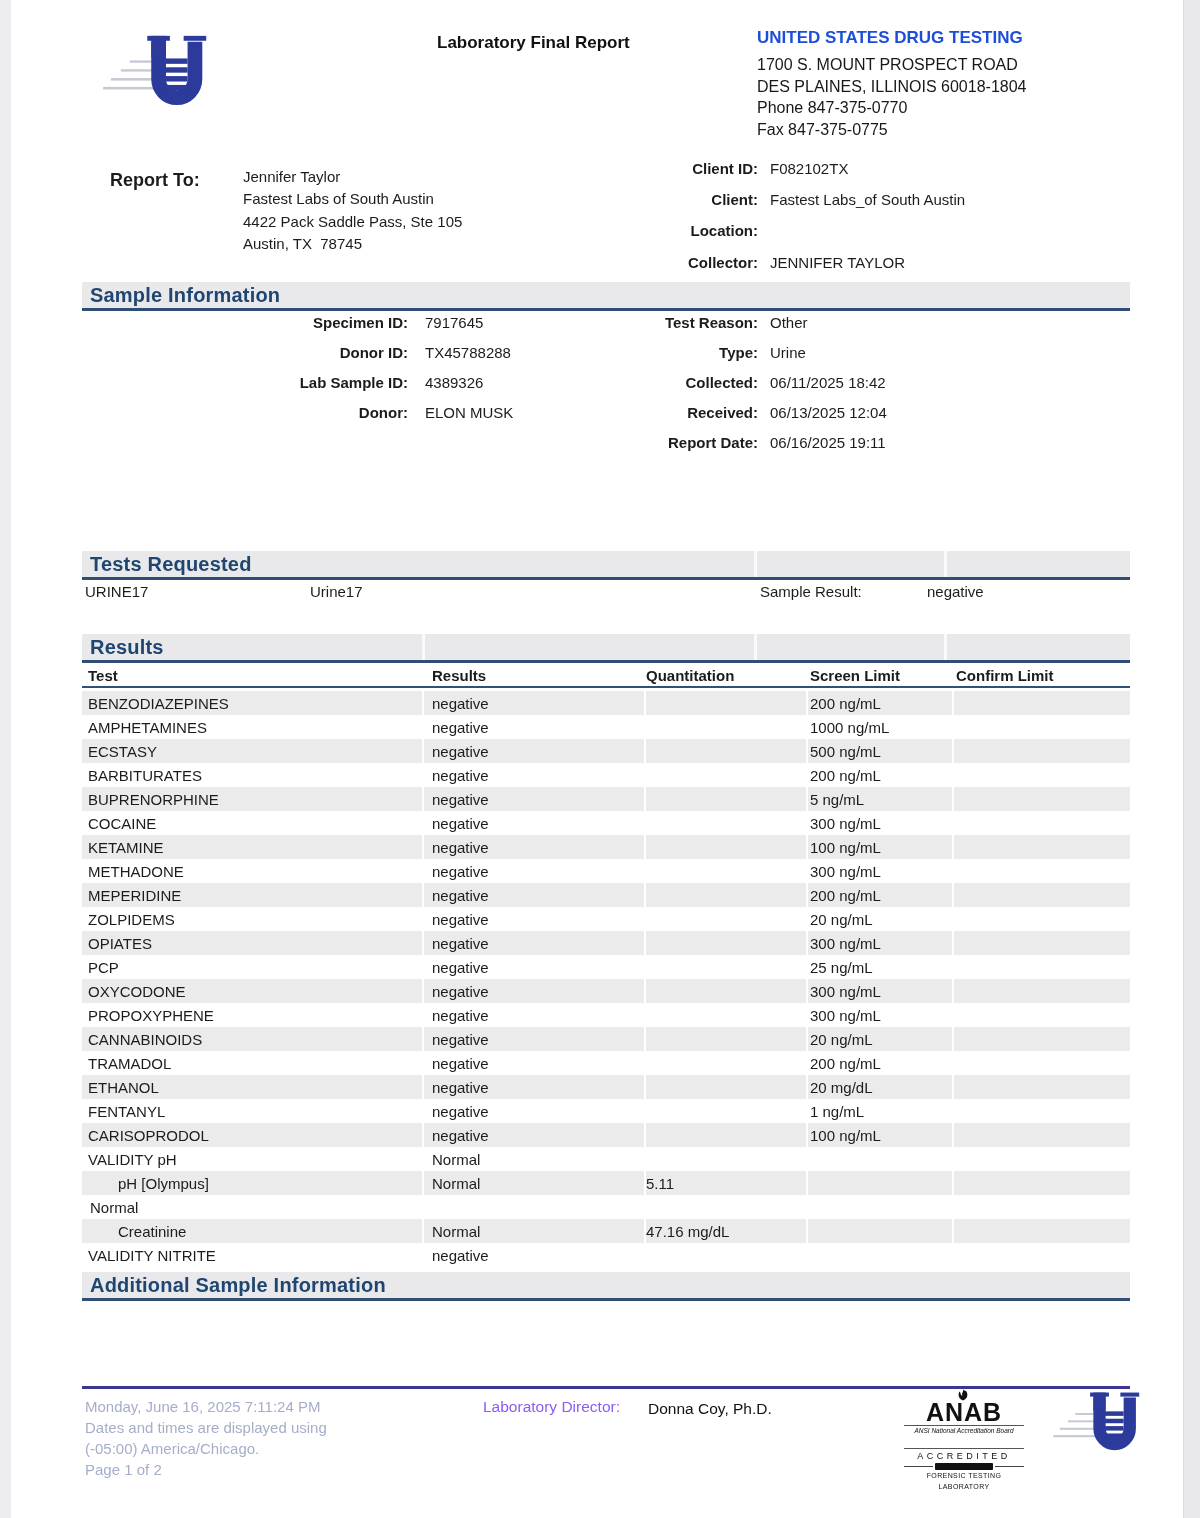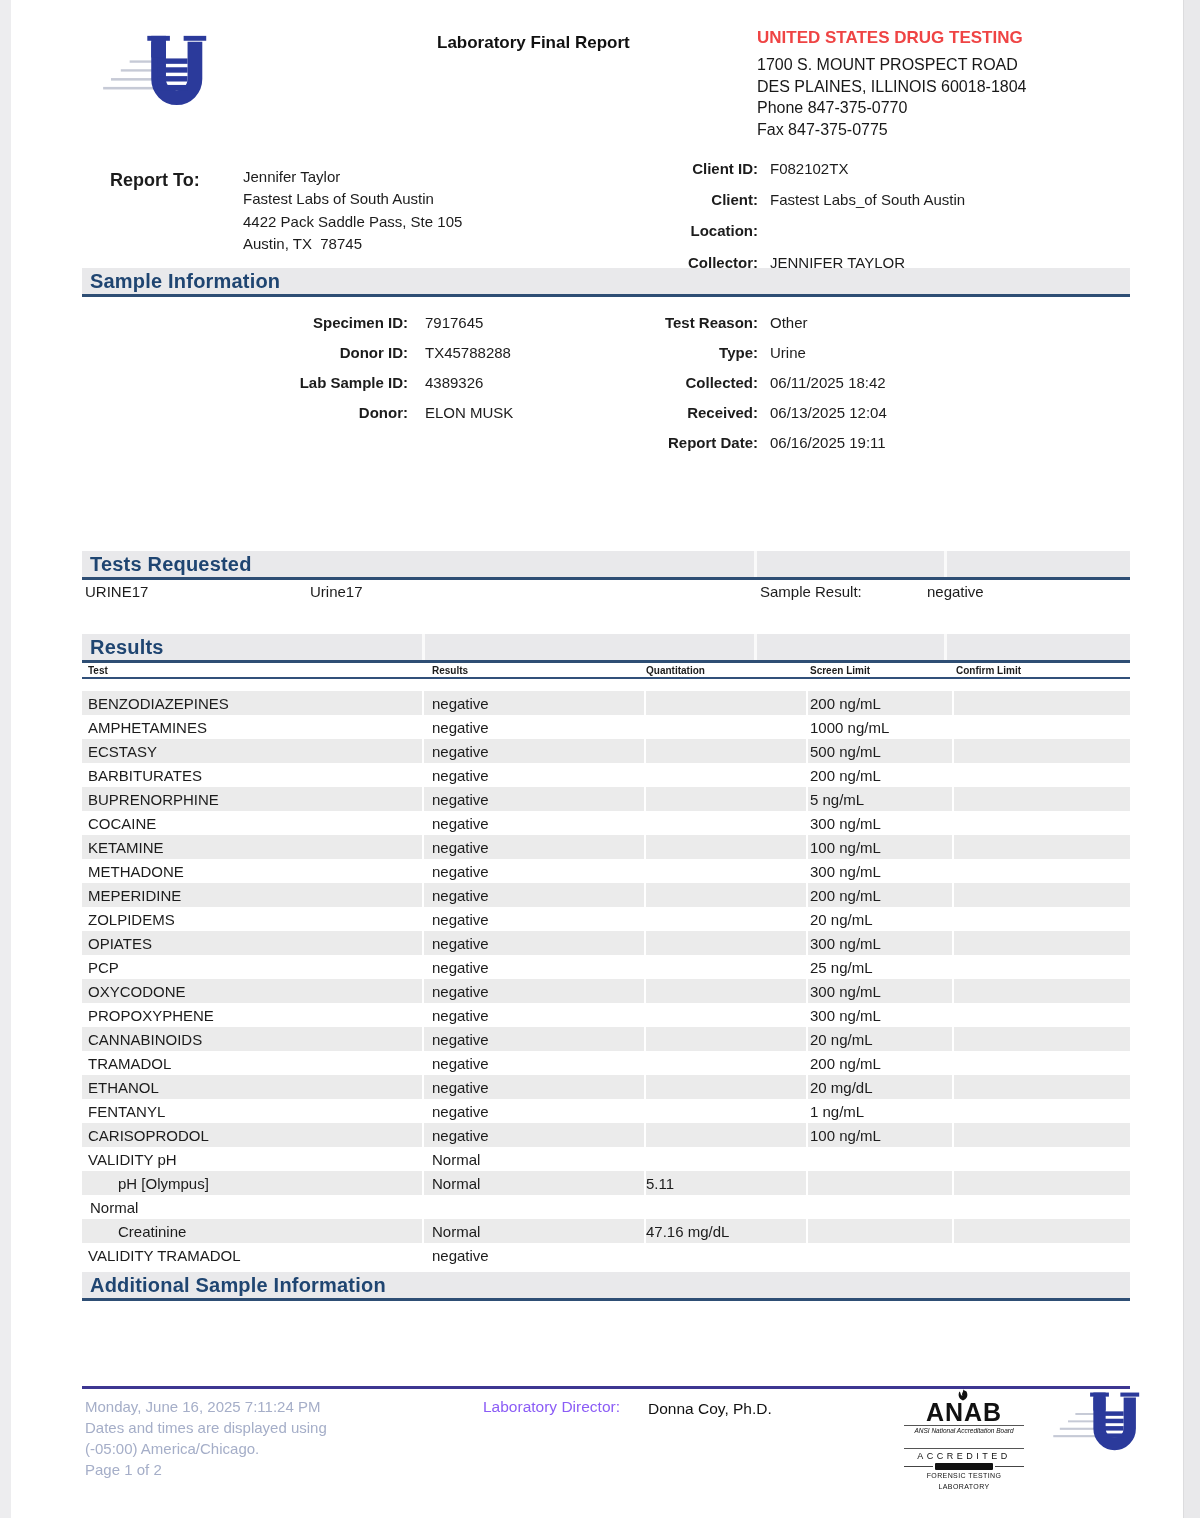--- a/index.html
+++ b/index.html
@@ -10,21 +10,21 @@
   }
   .edge{position:absolute;top:0;bottom:0;}
   .edge-left{left:0;width:11px;background:#ededef;}
   .edge-right{left:1183px;width:17px;background:#e9e9eb;border-left:1px solid #dcdcde;}
   .page{position:absolute;left:11px;top:0;width:1172px;height:1518px;background:#ffffff;}
   .abs{position:absolute;}
 
   
   .doc-title{left:426px;top:33px;font-size:17px;font-weight:bold;color:#111;}
   .lab-block{left:746px;top:28px;width:420px;}
-  .lab-name{font-size:17px;font-weight:bold;margin-bottom:6px;color:#ef4444;}
+  .lab-name{font-size:17px;font-weight:bold;margin-bottom:6px;color:#1d4ed8;}
   .lab-line{font-size:16px;line-height:21.5px;color:#181818;}
 
   
   .reportto-label{left:99px;top:170px;font-size:18px;font-weight:bold;}
   .reportto-lines{left:232px;top:166px;}
   .reportto-lines .line{font-size:15px;line-height:22.4px;white-space:pre-wrap;}
 
   
   .kv-block .kv-row{display:flex;align-items:flex-start;}
   .kv-label{width:138px;text-align:right;font-weight:bold;font-size:15px;}
@@ -46,21 +46,21 @@
   .si-right .kv-row{height:30px;}
 
   
   .tr-row{left:71px;top:583px;width:1048px;height:22px;font-size:15px;}
   .tr-code{position:absolute;left:3px;}
   .tr-name{position:absolute;left:228px;}
   .tr-sample-label{position:absolute;left:678px;}
   .tr-sample-value{position:absolute;left:845px;}
 
   
-  .res-header{left:71px;top:664px;width:1048px;height:15px;display:flex;font-weight:bold;font-size:10px;border-bottom:2px solid #31507a;box-sizing:border-box;align-items:center;}
+  .res-header{left:71px;top:664px;width:1048px;height:24px;display:flex;font-weight:bold;font-size:15px;border-bottom:2px solid #31507a;box-sizing:border-box;align-items:center;}
   .rows{left:71px;top:691px;width:1048px;}
   .row{display:flex;height:24px;font-size:15px;}
   .cell{display:flex;align-items:center;box-sizing:border-box;}
   .c1{width:340px;margin-right:2px;padding-left:6px;}
   .c2{width:220px;margin-right:2px;padding-left:8px;}
   .c3{width:160px;margin-right:2px;padding-left:0px;}
   .c4{width:144px;margin-right:2px;padding-left:2px;}
   .c5{width:176px;padding-left:2px;}
   .row.stripe .cell{background:#ebebeb;}
   .row.plain .cell{background:#ffffff;}
@@ -147,21 +147,21 @@
         <span class="kv-label">Location:</span>
         <span class="kv-value"></span>
       </div>
 
       <div class="kv-row">
         <span class="kv-label">Collector:</span>
         <span class="kv-value">JENNIFER TAYLOR</span>
       </div>
     </div>
 
-  <div class="abs sec" style="top:268px;">
+  <div class="abs sec" style="top:282px;">
     <div class="section-bar">
       <h2>Sample Information</h2>
     </div>
   </div>
   <div class="abs kv-block si-left">
 
       <div class="kv-row">
         <span class="kv-label">Specimen ID:</span>
         <span class="kv-value">7917645</span>
       </div>
@@ -417,21 +417,21 @@
 
       <div class="row stripe indent">
         <div class="cell c1">Creatinine</div>
         <div class="cell c2">Normal</div>
         <div class="cell c3">47.16 mg/dL</div>
         <div class="cell c4"></div>
         <div class="cell c5"></div>
       </div>
 
       <div class="row plain">
-        <div class="cell c1">VALIDITY TRAMADOL</div>
+        <div class="cell c1">VALIDITY NITRITE</div>
         <div class="cell c2">negative</div>
         <div class="cell c3"></div>
         <div class="cell c4"></div>
         <div class="cell c5"></div>
       </div>
     </div>
 
   <div class="abs sec" style="top:1272px;border-radius:7px;">
     <div class="section-bar">
       <h2>Additional Sample Information</h2>

